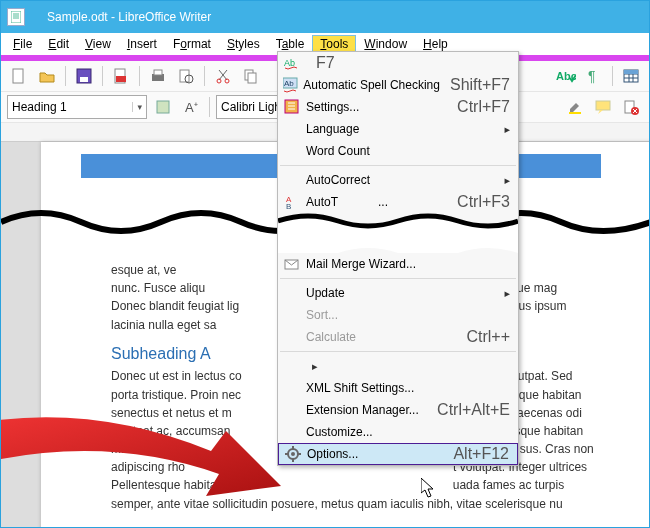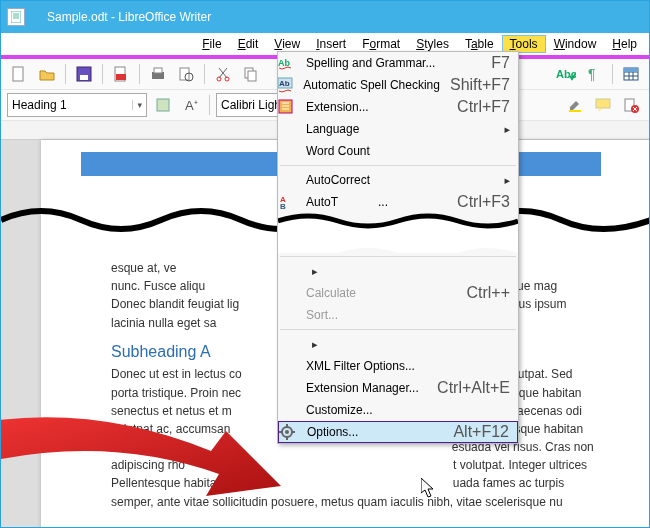--- a/index.html
+++ b/index.html
@@ -1,38 +1,38 @@
 <!DOCTYPE html>
 <html><head>
 <meta charset="utf-8">
 <style>
   html,body{margin:0;padding:0;font-family:"Segoe UI",Tahoma,sans-serif;font-size:12px;color:#000;background:#fff;}
   .window{width:650px;height:528px;border:1px solid #2aa2de;box-sizing:border-box;position:relative;overflow:hidden;background:#fff;}
   .titlebar{height:32px;background:#3fb1e6;color:#fff;display:flex;align-items:center;padding:0 6px;gap:16px;}
   .titlebar .doc-icon{width:16px;height:16px;background:#fff;border:1px solid #9ac;margin-right:6px;display:flex;align-items:center;justify-content:center;color:#2a6;}
-  .menubar{height:22px;background:#fff;display:flex;align-items:center;padding:0 4px;border-bottom:4px solid #d946ef;justify-content:flex-end;}
+  .menubar{height:22px;background:#fff;display:flex;align-items:center;padding:0 4px;border-bottom:6px solid #d946ef;}
   .menubar .menu-item{padding:2px 8px;cursor:default;}
   .menubar .menu-item u{text-decoration:underline;}
   .menubar .menu-item.open{background:#fde047;border:1px solid #7ec0e0;padding:1px 7px;}
   .toolbar{display:flex;align-items:center;padding:3px 6px;gap:4px;border-bottom:1px solid #e6e6e6;background:#fafafa;}
   .toolbar .btn{width:22px;height:22px;border:1px solid transparent;display:flex;align-items:center;justify-content:center;border-radius:2px;}
   .toolbar .sep{width:1px;height:20px;background:#ccc;margin:0 2px;}
   .combo{height:22px;border:1px solid #aaa;background:#fff;display:flex;align-items:center;padding:0 4px;min-width:80px;position:relative;}
   .combo .arrow{margin-left:auto;border-left:1px solid #ccc;padding-left:4px;font-size:9px;color:#555;}
   .ruler{height:18px;background:#f4f4f4;border-bottom:1px solid #ccc;}
   .page-area{position:relative;background:#ddd;height:430px;}
   .page{position:absolute;left:40px;top:0;right:-30px;bottom:-30px;background:#fff;box-shadow:0 0 4px rgba(0,0,0,.2);}
   .blue-sel{background:#4a90d9;height:24px;margin:12px 0 0 40px;width:520px;}
   .doc-text{padding:14px 18px 0 70px;color:#333;line-height:1.35;font-family:"Segoe UI",sans-serif;font-size:12px;}
   .doc-text p{margin:0 0 2px 0;white-space:nowrap;overflow:hidden;}
   .subhead{color:#2b6fb3;font-size:16px;margin:10px 0 4px 0;}
   
   .dropdown{position:absolute;left:276px;top:50px;width:240px;background:#f7f7f7;border:1px solid #bbb;box-shadow:2px 2px 4px rgba(0,0,0,.25);z-index:50;}
   .dropdown .row{display:flex;align-items:center;height:22px;padding:0 8px 0 0;}
-  .dropdown .icon-cell{width:28px;display:flex;align-items:center;font-weight:bold;}
+  .dropdown .icon-cell{width:28px;display:flex;align-items:center;justify-content:center;}
   .dropdown .label{flex:1;white-space:nowrap;}
   .dropdown .shortcut{color:#555;font-size:16px;padding-left:10px;}
   .dropdown .submenu-arrow{font-size:11px;color:#333;padding-left:6px;}
   .dropdown .sep{height:1px;background:#d9d9d9;margin:3px 2px;}
   .dropdown .row.disabled{color:#9a9a9a;}
   .dropdown .row.highlight{background:#cde8f6;border:1px solid #4c1d95;height:20px;}
   .dropdown .icon-svg{width:16px;height:16px;}
   .dd-wave-gap{height:40px;background:transparent;position:relative;}
   .cursor{position:absolute;left:420px;top:477px;z-index:60;font-size:18px;color:#000;}
   .red-arrow{position:absolute;left:-10px;top:395px;z-index:55;}
@@ -217,21 +217,20 @@
   </div>
 
   <div class="dropdown">
     <div class="row">
       <div class="icon-cell">
           <svg class="icon-svg">
             <text x="0" y="11" font-size="9" fill="#1a6">Ab</text>
             <path d="M1 13q3 2 6 0t6 0" stroke="#d33" fill="none"></path>
           </svg>
         </div>
-      <span class="label">Spelling and Grammar...</span>
       <span class="shortcut">F7</span>
     </div>
     <div class="row">
       <div class="icon-cell">
           <svg class="icon-svg">
             <rect x="0" y="1" width="14" height="10" fill="#cfe0f5" stroke="#6aa"></rect>
             <text x="1" y="9" font-size="8" fill="#246">Ab</text>
             <path d="M1 14q3 2 6 0t6 0" stroke="#d33" fill="none"></path>
           </svg>
         </div>
@@ -240,21 +239,21 @@
     </div>
     <div class="row">
       <div class="icon-cell">
           <svg class="icon-svg">
             <rect x="1" y="1" width="13" height="13" fill="#f2b24a" stroke="#b07"></rect>
             <line x1="4" y1="4" x2="11" y2="4" stroke="#fff"></line>
             <line x1="4" y1="7" x2="11" y2="7" stroke="#fff"></line>
             <line x1="4" y1="10" x2="11" y2="10" stroke="#fff"></line>
           </svg>
         </div>
-      <span class="label">Extension...</span>
+      <span class="label">Settings...</span>
       <span class="shortcut">Ctrl+F7</span>
     </div>
     <div class="row">
       <div class="icon-cell"></div>
       <span class="label">Language</span>
       <span class="submenu-arrow">▸</span>
     </div>
     <div class="row">
       <div class="icon-cell"></div>
       <span class="label">Word Count</span>
@@ -276,42 +275,52 @@
       <span class="shortcut">Ctrl+F3</span>
     </div>
 
     <div class="dd-wave-gap">
       <svg width="240" height="40" viewBox="0 0 240 40" preserveAspectRatio="none">
         <path d="M0 10 Q 30 0 60 10 T 120 10 T 180 10 T 240 10 L240 40 Q 210 30 180 40 T 120 40 T 60 40 T 0 40 Z" fill="#fff"></path>
         <path d="M0 8 Q 30 -2 60 8 T 120 8 T 180 8 T 240 8" fill="none" stroke="#000" stroke-width="5"></path>
       </svg>
     </div>
 
-    <div class="sep"></div>
-    <div class="row">
-      <div class="icon-cell"></div>
+    <div class="row">
+      <div class="icon-cell">
+          <svg class="icon-svg">
+            <rect x="1" y="4" width="13" height="9" fill="#fff" stroke="#888"></rect>
+            <path d="M1 4l6.5 5L14 4" fill="none" stroke="#888"></path>
+          </svg>
+        </div>
+      <span class="label">Mail Merge Wizard...</span>
+    </div>
+    <div class="sep"></div>
+    <div class="row">
+      <div class="icon-cell"></div>
+      <span class="label">Update</span>
       <span class="submenu-arrow">▸</span>
+    </div>
+    <div class="row disabled">
+      <div class="icon-cell"></div>
+      <span class="label">Sort...</span>
     </div>
     <div class="row disabled">
       <div class="icon-cell"></div>
       <span class="label">Calculate</span>
       <span class="shortcut">Ctrl++</span>
     </div>
-    <div class="row disabled">
-      <div class="icon-cell"></div>
-      <span class="label">Sort...</span>
-    </div>
     <div class="sep"></div>
     <div class="row">
       <div class="icon-cell"></div>
       <span class="submenu-arrow">▸</span>
     </div>
     <div class="row">
       <div class="icon-cell"></div>
-      <span class="label">XML Filter Options...</span>
+      <span class="label">XML Shift Settings...</span>
     </div>
     <div class="row">
       <div class="icon-cell"></div>
       <span class="label">Extension Manager...</span>
       <span class="shortcut">Ctrl+Alt+E</span>
     </div>
     <div class="row">
       <div class="icon-cell"></div>
       <span class="label">Customize...</span>
     </div>

